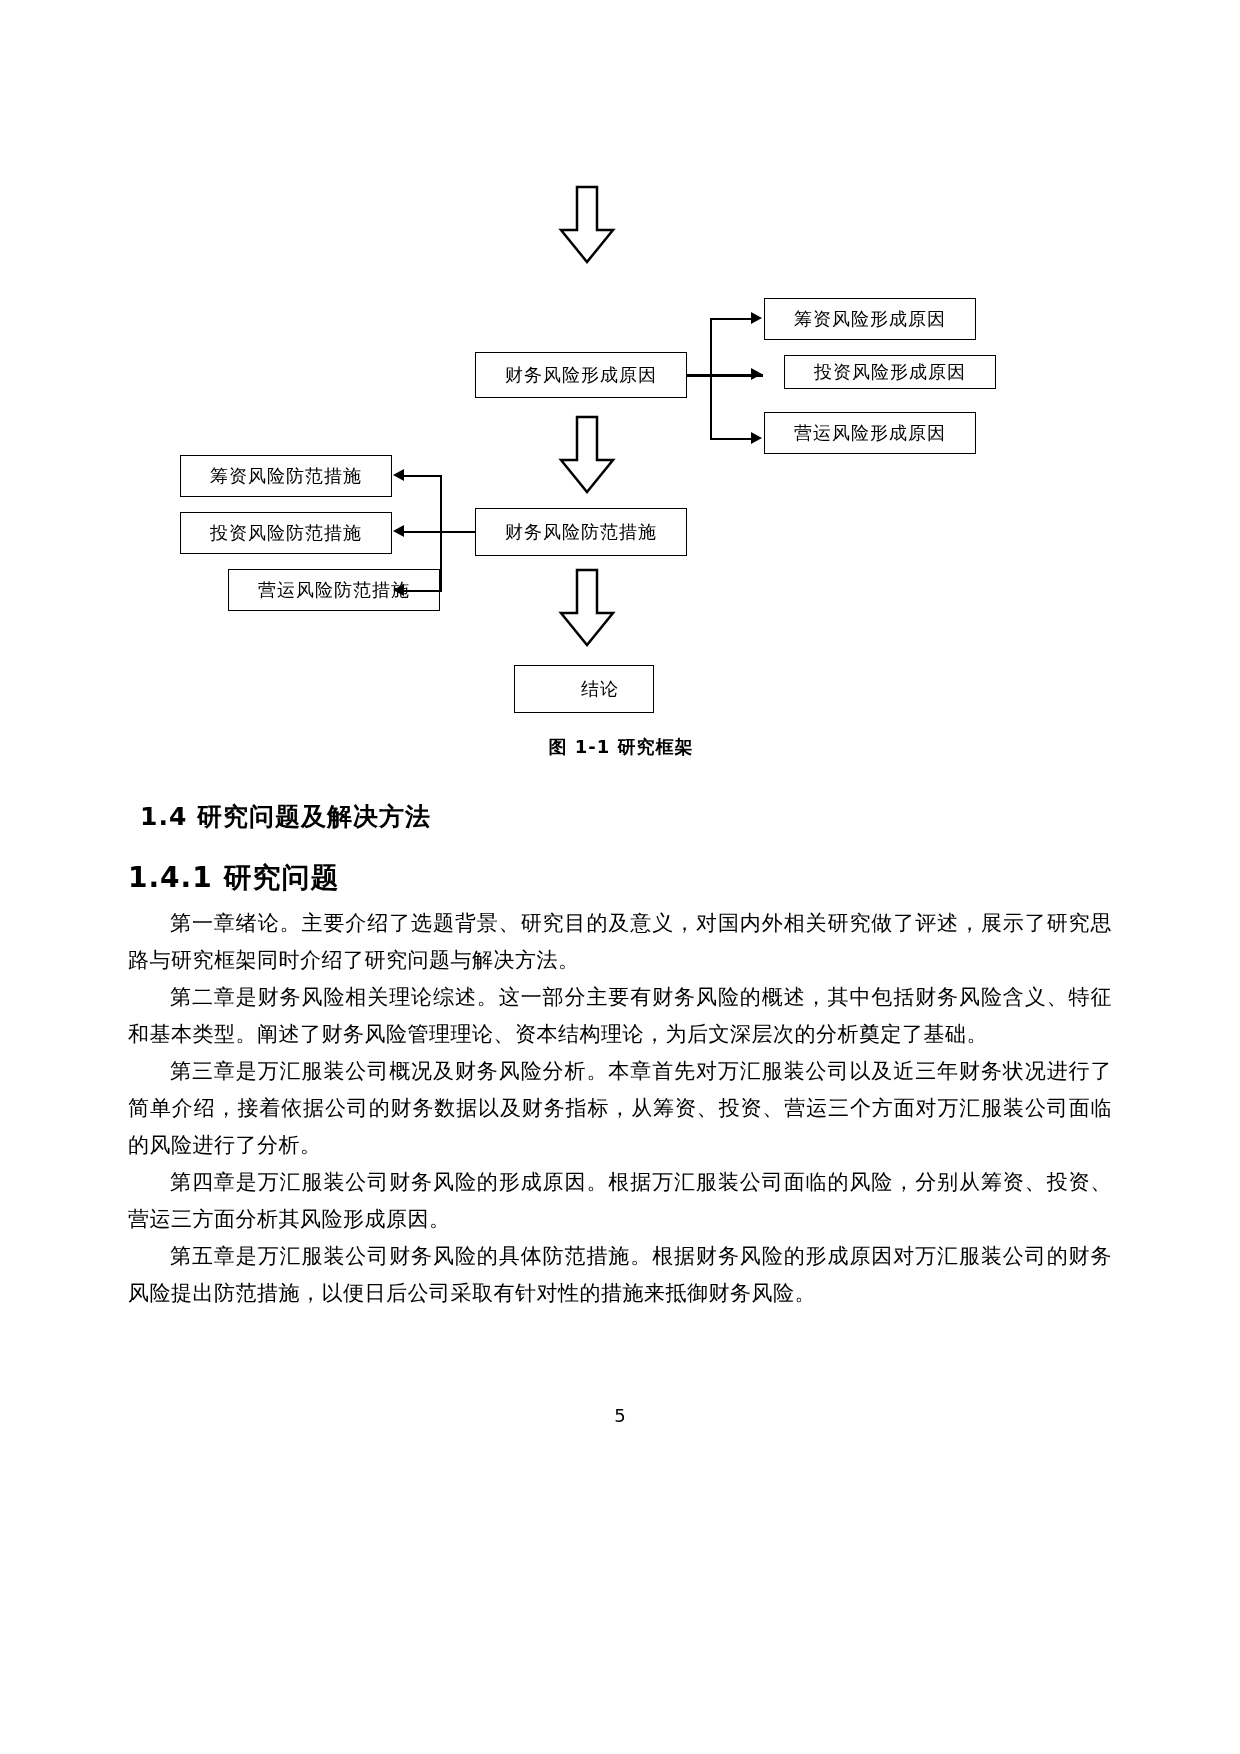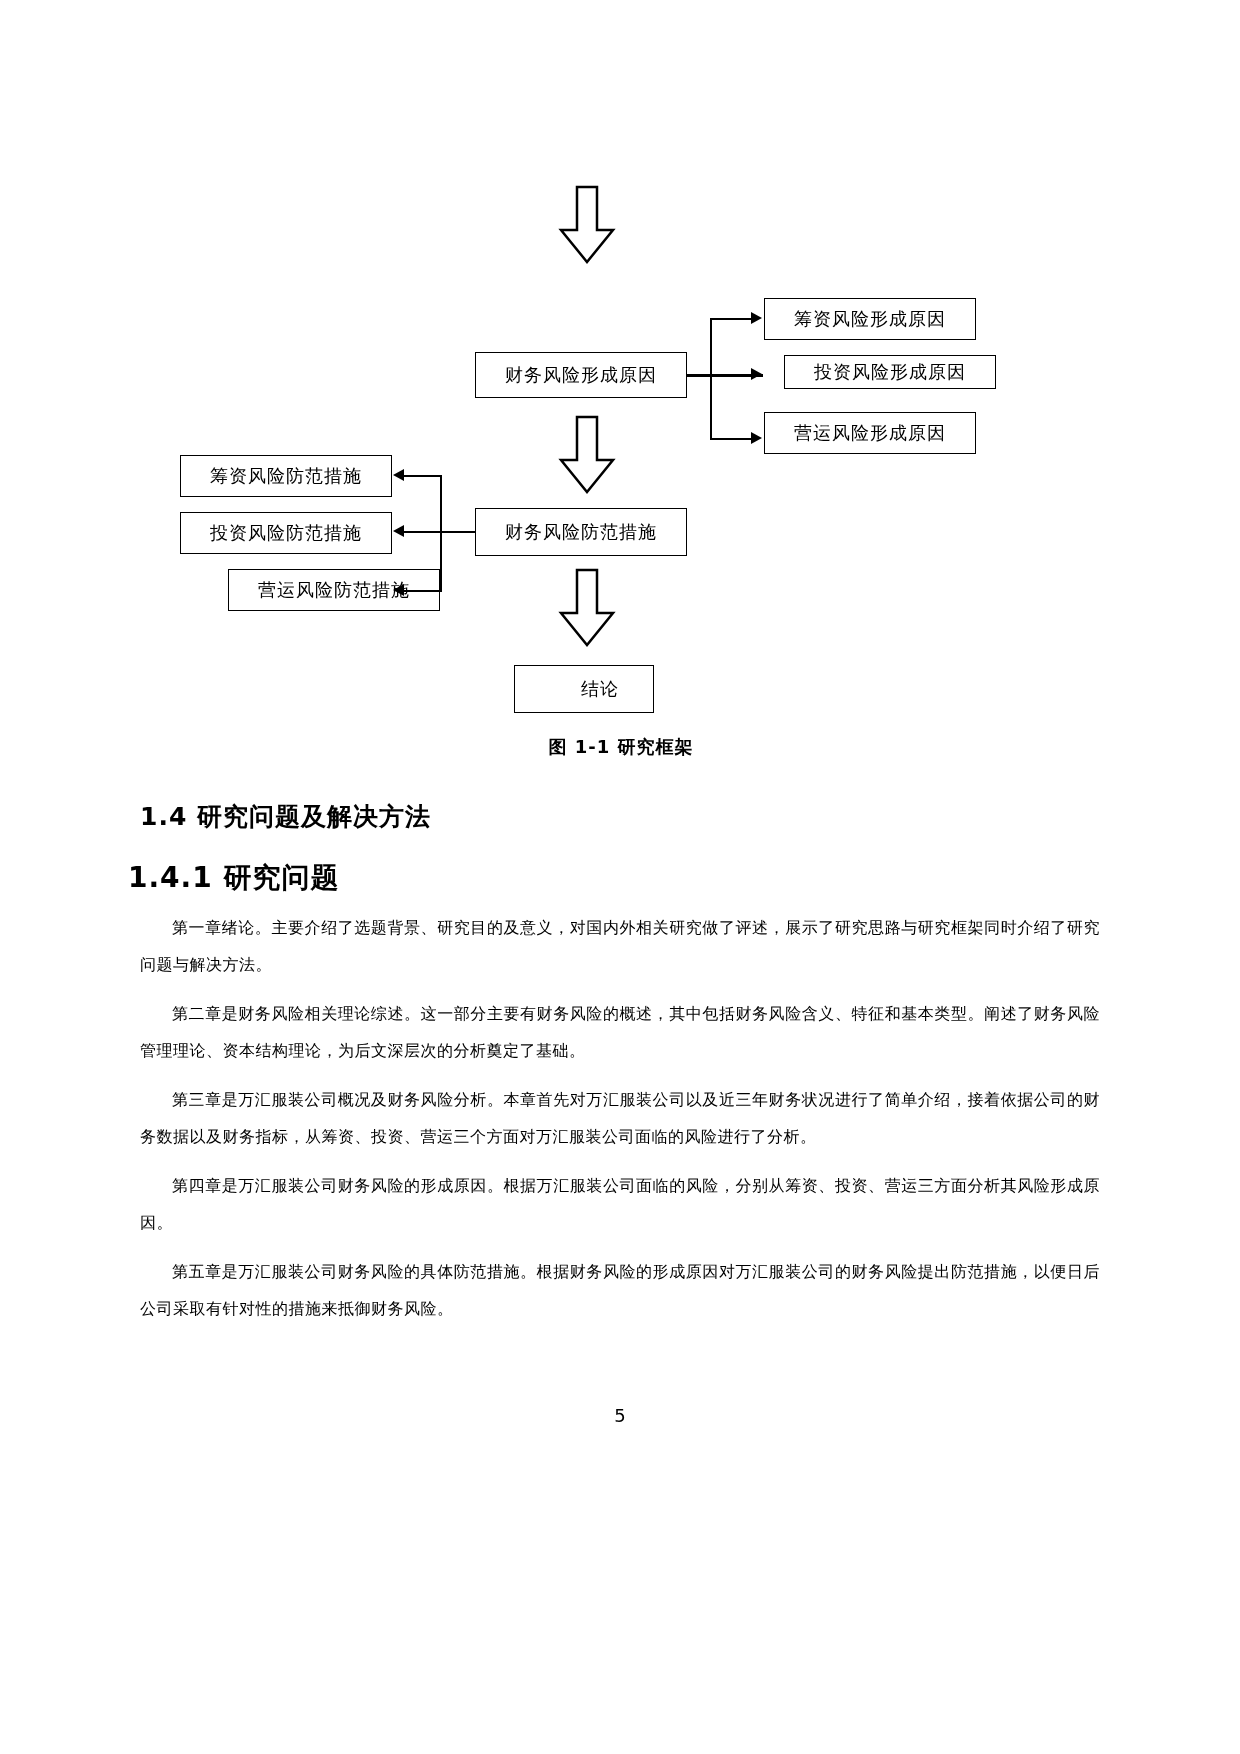--- a/index.html
+++ b/index.html
@@ -103,23 +103,23 @@
   }
   h3.subsec {
     font-family: "DejaVu Sans", sans-serif;
     font-weight: bold;
     font-size: 28px;
     margin: 26px 0 8px 0;
     letter-spacing: 1px;
   }
   p.body {
     font-family: "DejaVu Sans", sans-serif;
-    font-size: 16px;
+    font-size: 21px;
     line-height: 37px;
-    margin: 12px;
+    margin: 0;
     text-indent: 2em;
     text-align: justify;
     letter-spacing: 0.5px;
   }
   .pagenum {
     position: absolute;
     left: 0;
     top: 1405px;
     width: 1240px;
     text-align: center;

